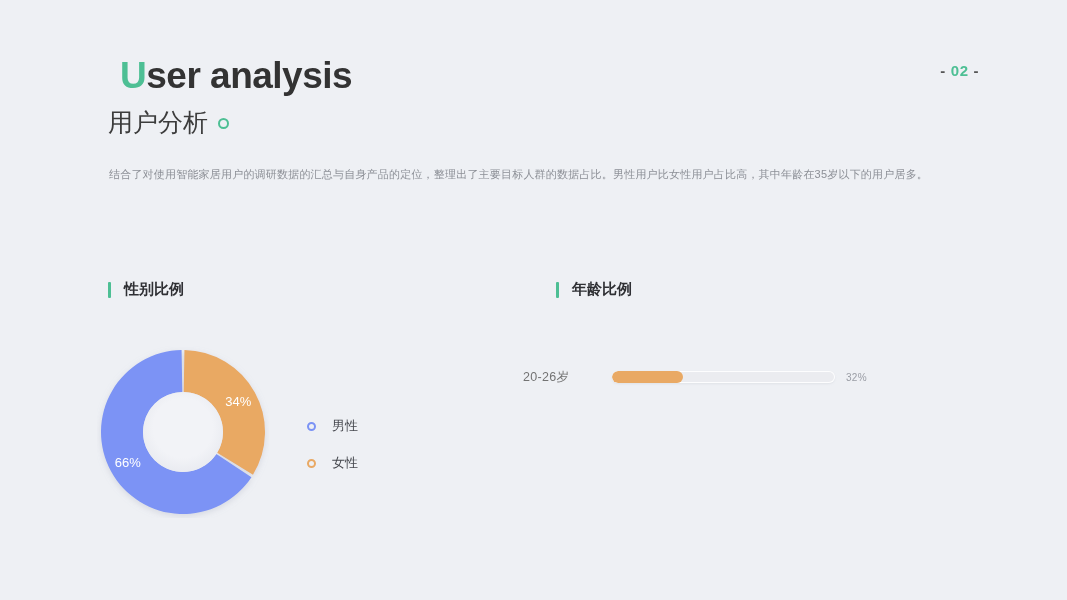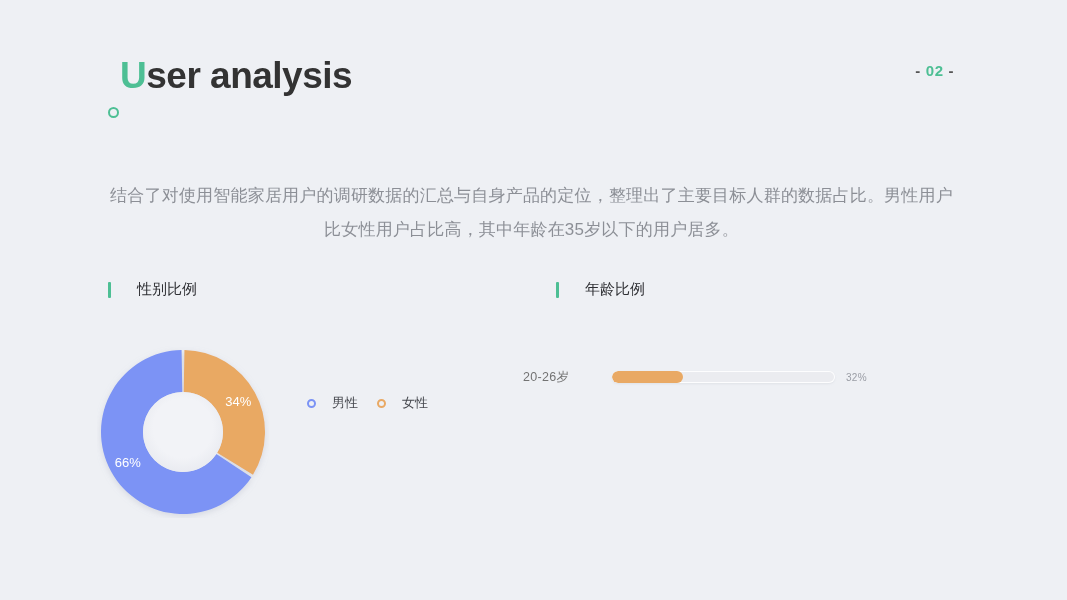--- a/index.html
+++ b/index.html
@@ -51,57 +51,56 @@
     height: 11px;
     border: 2.6px solid #4dbf94;
     border-radius: 50%;
     box-sizing: border-box;
     position: relative;
     top: -2px;
   }
 
   #page-number {
     position: absolute;
-    right: 113px;
+    right: 88px;
     top: 62px;
     font-size: 15px;
     font-weight: 700;
     letter-spacing: 0.6px;
     white-space: nowrap;
   }
   #page-number .dash {
     color: #555;
     font-weight: 700;
   }
   #page-number .num {
     color: #4dbf94;
   }
 
   
   #description {
     position: absolute;
     left: 109px;
-    top: 162px;
+    top: 152px;
     width: 845px;
-    font-size: 17px;
+    font-size: 11px;
     line-height: 2.0;
     color: #8c8f96;
     letter-spacing: 0.2px;
-    text-align: center;
   }
 
   
   .section-heading {
     position: absolute;
     display: flex;
     align-items: center;
-    gap: 26px;
+    gap: 13px;
     font-size: 15px;
     color: #2f3034;
-    font-weight: 400;
+    font-weight: 700;
   }
   .section-heading .bar {
     display: inline-block;
     width: 3px;
     height: 16px;
     background: #4dbf94;
     border-radius: 1px;
   }
   #heading-gender { left: 108px; top: 280px; }
   #heading-age    { left: 523px; top: 280px; padding-left: 33px; }
@@ -118,22 +117,23 @@
   .donut-label {
     font-family: "Liberation Sans", "DejaVu Sans", sans-serif;
     font-size: 13px;
     fill: #ffffff;
   }
 
   
   #donut-legend {
     position: absolute;
     left: 307px;
-    top: 394px;
-    display: flex;
+    top: 417px;
+    display: flex;
+    flex-direction: column;
     gap: 19px;
     font-family: Liberation Serif, serif;
   }
   .legend-item {
     display: flex;
     align-items: center;
     gap: 16px;
     font-size: 13px;
     color: #46484e;
   }
@@ -188,20 +188,21 @@
     color: #9a9da5;
     letter-spacing: 0.3px;
   }
 </style>
 </head>
 <body>
 
 <div id="slide-header">
   <h1 id="page-title"><span class="accent-letter">U</span><span>ser analysis</span></h1>
   <div id="page-subtitle">
+    <span>用户分析</span>
     <span id="subtitle-ring"></span>
   </div>
 </div>
 
 <div id="page-number">
   <span class="dash">-</span>
   <span class="num">02</span>
   <span class="dash">-</span>
 </div>
 

